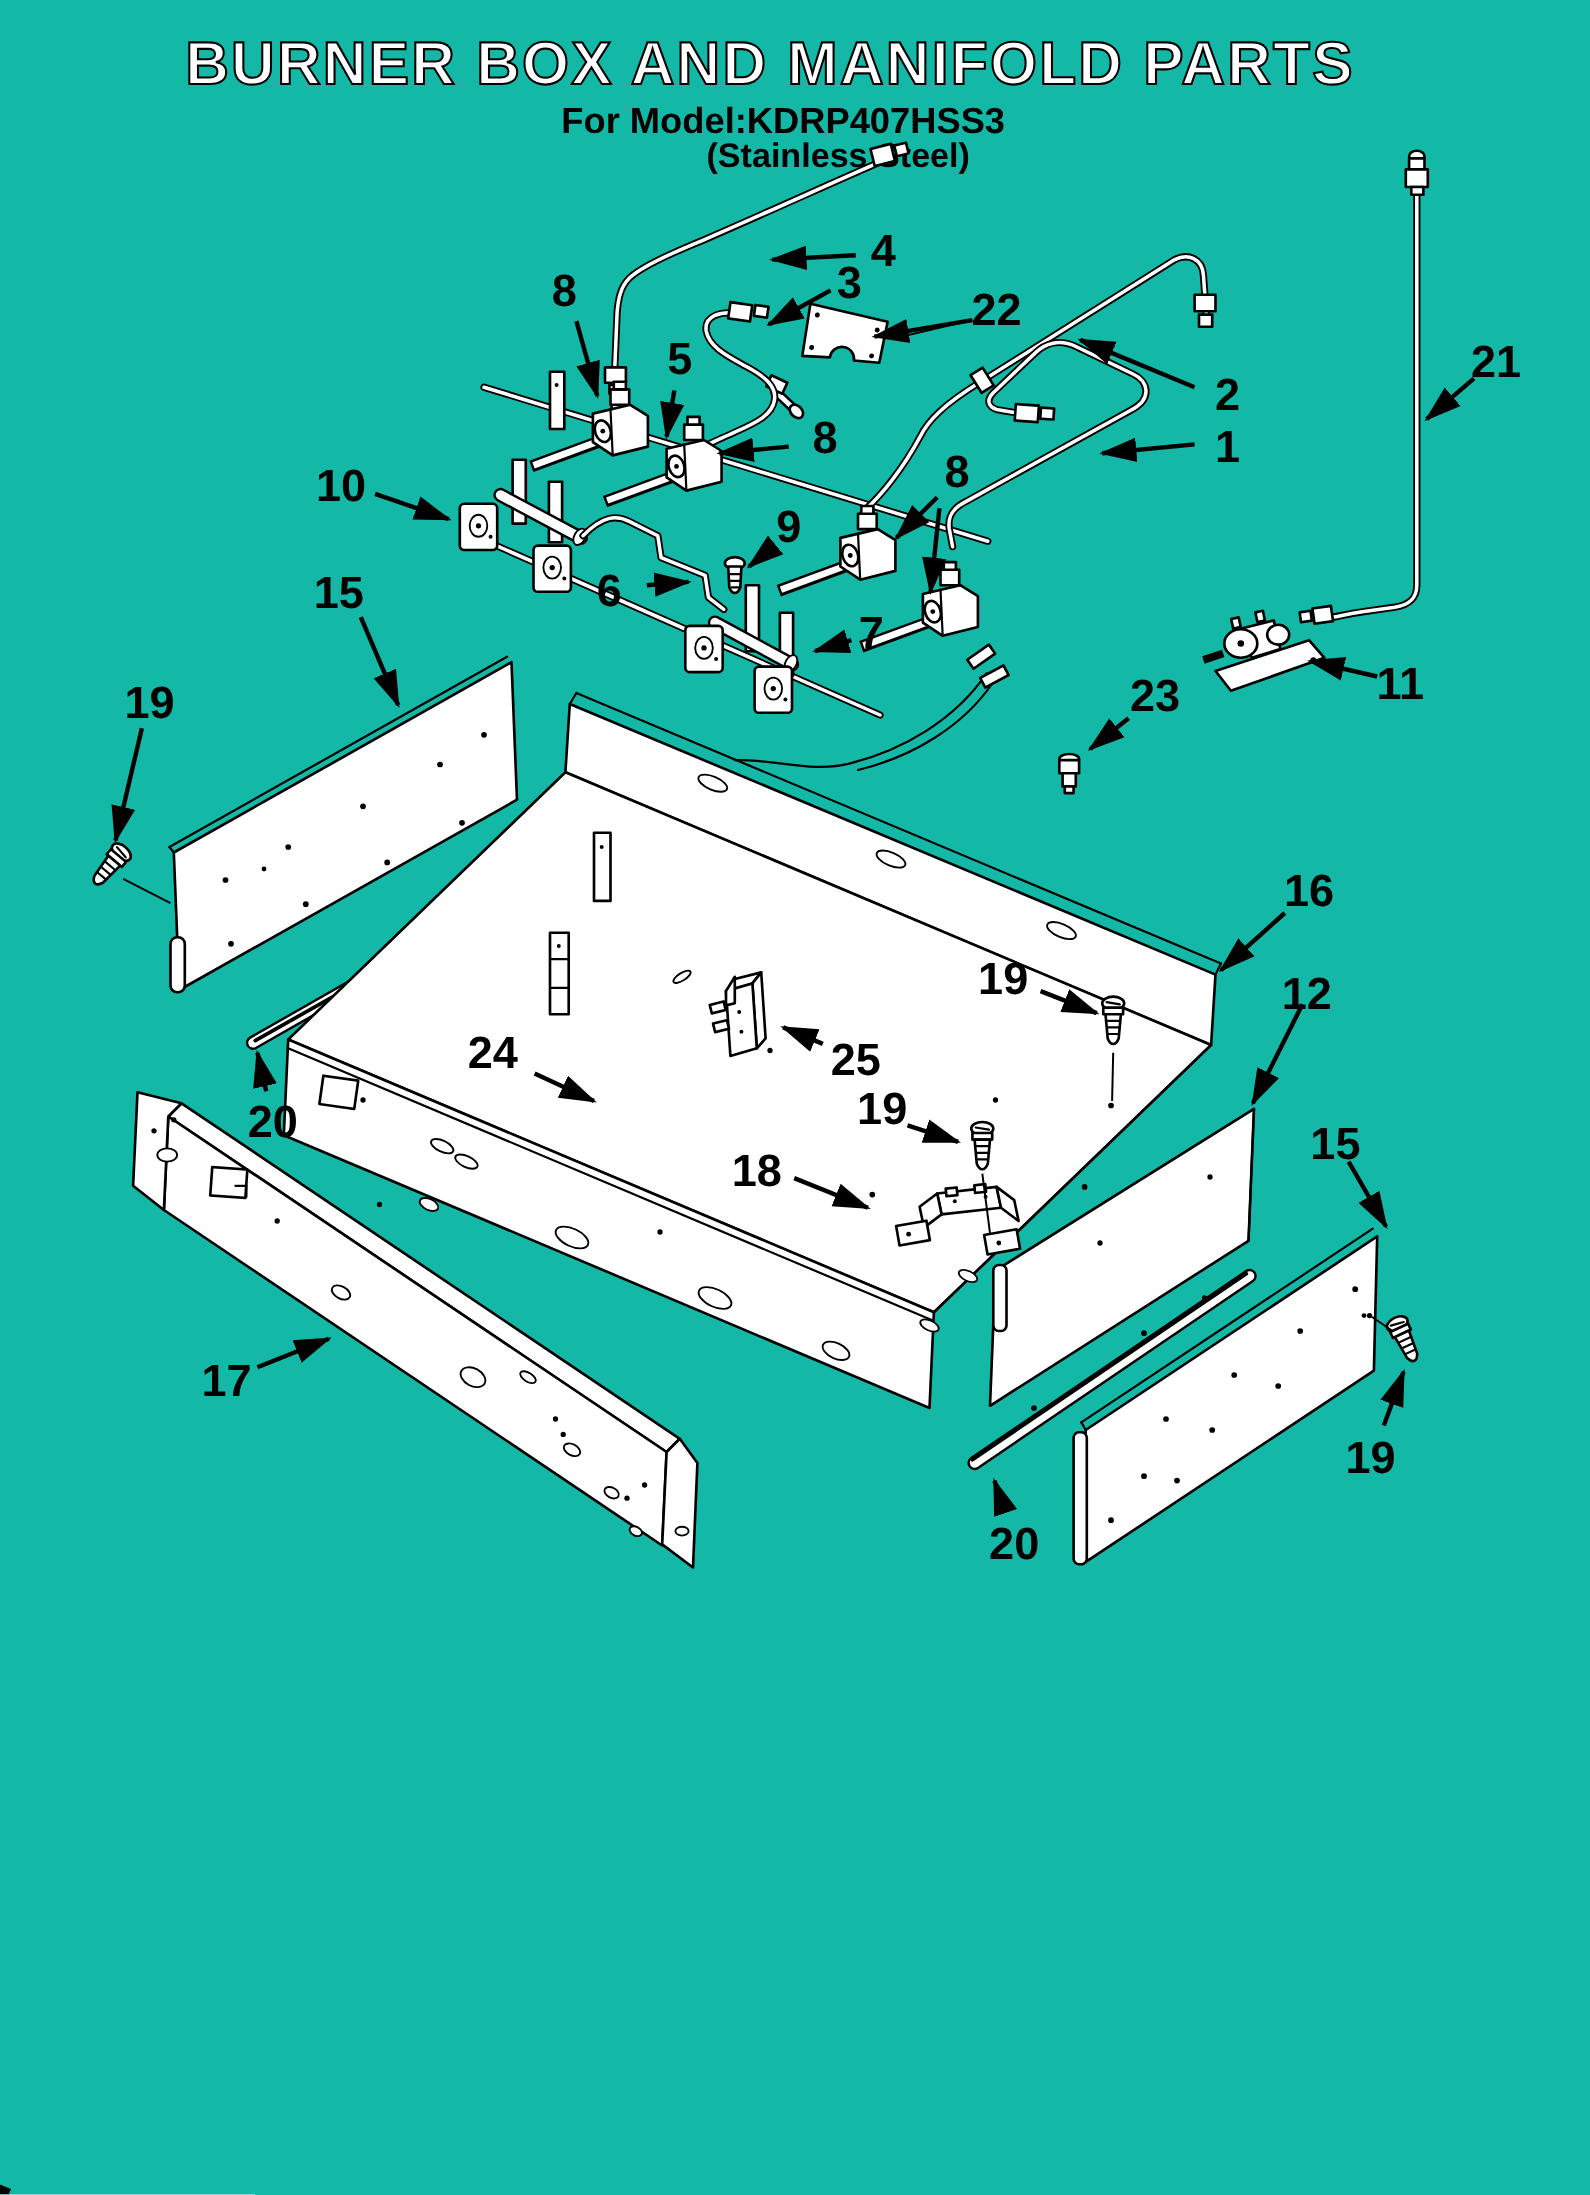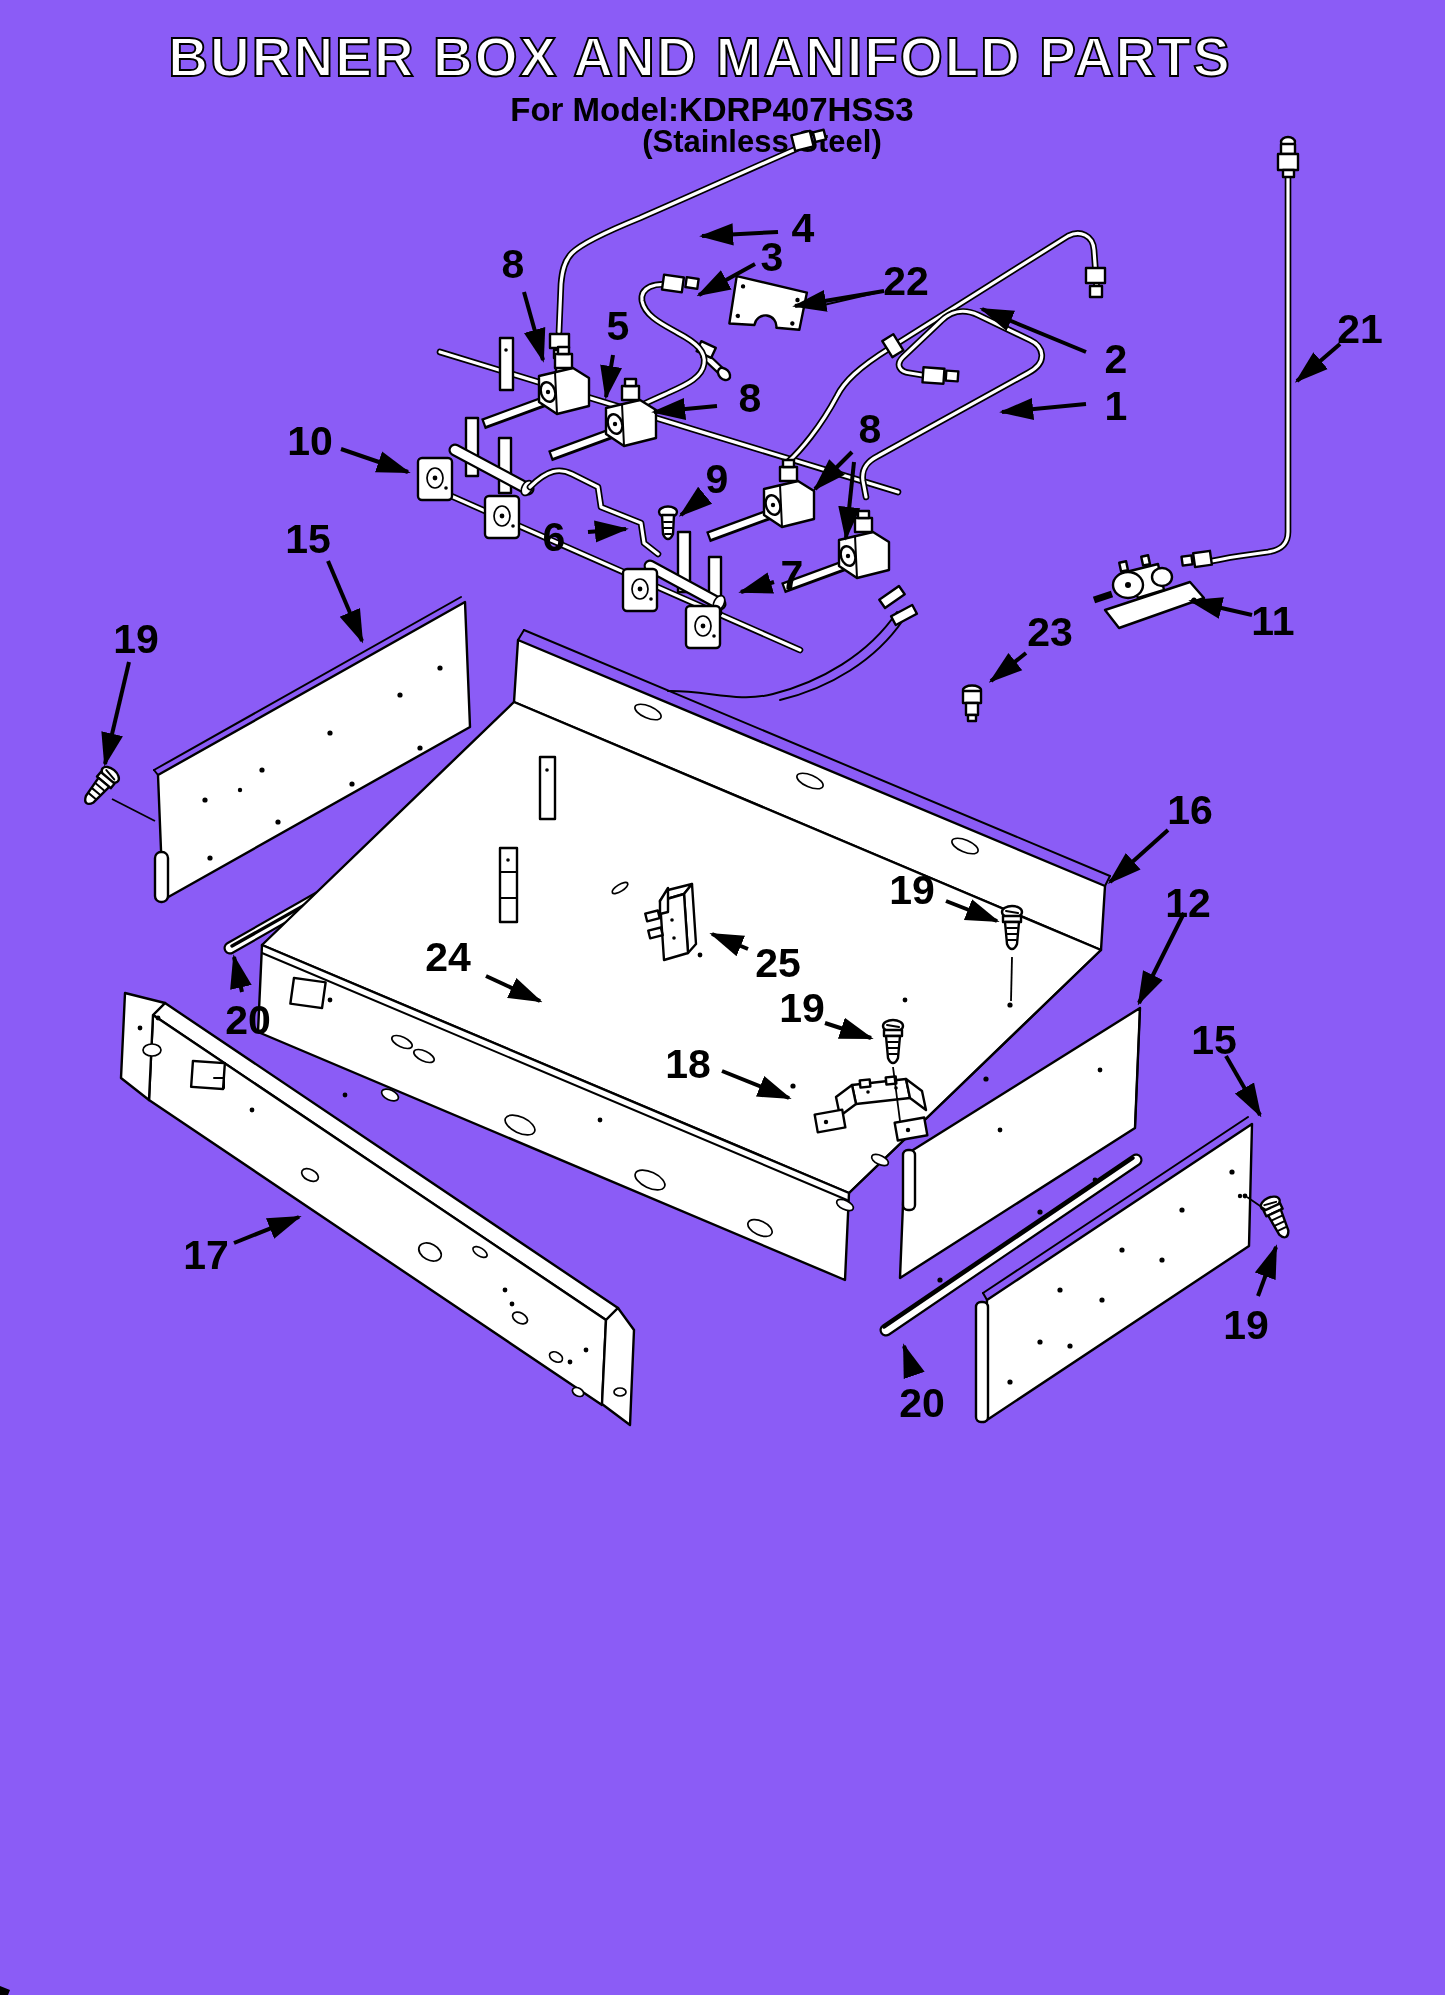--- a/index.html
+++ b/index.html
@@ -1,16 +1,16 @@
 <!DOCTYPE html>
 <html><head>
 <meta charset="utf-8">
 <style>
   html,body{margin:0;padding:0;background:#e8e8e8;}
-  .page{position:relative;width:1445px;height:1995px;background:#8b5cf6;margin:0 auto;
+  .page{position:relative;width:1445px;height:1995px;background:#14b8a6;margin:0 auto;
         font-family:"Liberation Sans",sans-serif;overflow:hidden;}
   svg{position:absolute;left:0;top:0;}
   .t-outline{font-family:"Liberation Sans",sans-serif;font-weight:700;font-size:55px;
              letter-spacing:2px;fill:#ffffff;stroke:#000000;stroke-width:1.9;}
   .t-model{font-family:"Liberation Sans",sans-serif;font-weight:700;font-size:33px;fill:#000;}
   .t-steel{font-family:"Liberation Sans",sans-serif;font-weight:700;font-size:31px;fill:#000;}
   .callout-num{font-family:"Liberation Sans",sans-serif;font-weight:700;font-size:41px;fill:#000;}
   .part{fill:#ffffff;stroke:#000000;stroke-width:2.4;stroke-linejoin:round;}
   .thin{fill:none;stroke:#000000;stroke-width:2;stroke-linejoin:round;stroke-linecap:round;}
   .tube-o{fill:none;stroke:#000000;stroke-width:6.6;stroke-linecap:round;stroke-linejoin:round;}

